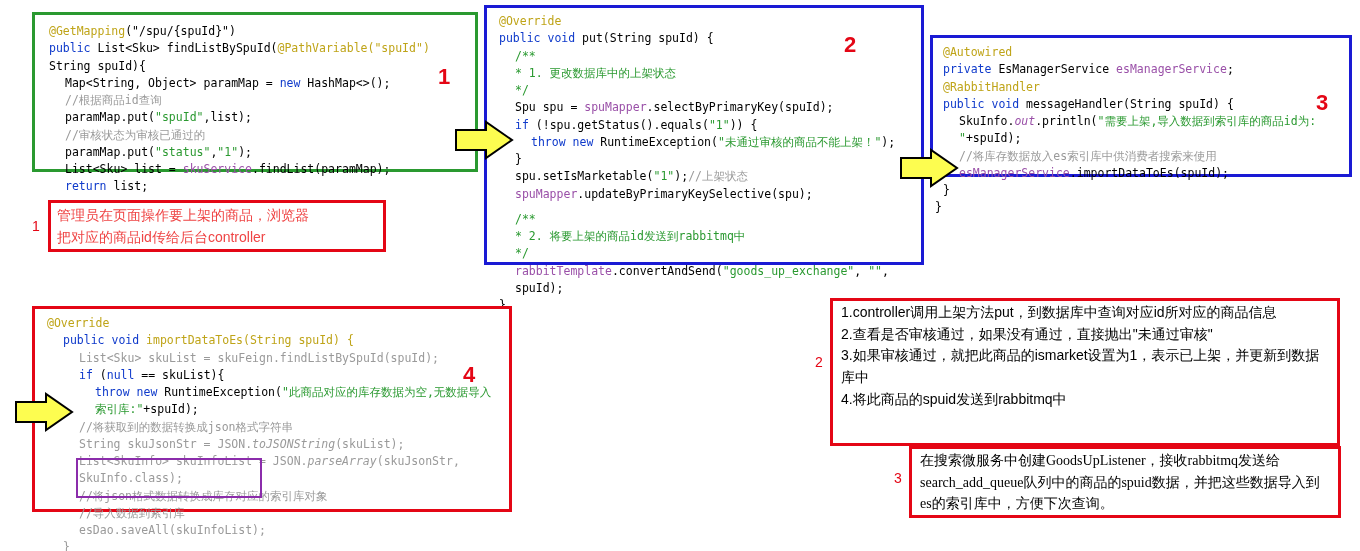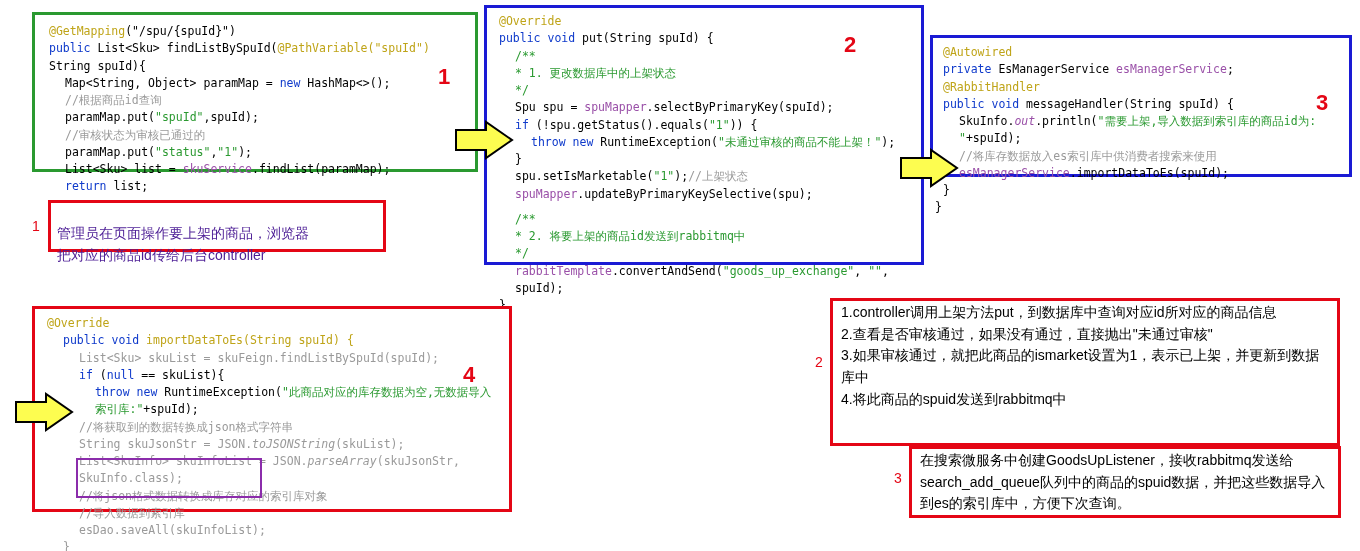--- a/index.html
+++ b/index.html
@@ -2,23 +2,23 @@
 <html><head>
 <meta charset="utf-8">
 <style>
 *{box-sizing:border-box;margin:0;padding:0}
 body{width:1360px;height:551px;background:#fff;font-family:Consolas,monospace;font-size:11.5px;position:relative;line-height:1.5}
 .box{position:absolute;background:#fff}
 .block1{left:32px;top:12px;width:446px;height:160px;border:3px solid #2a9930;padding:8px 14px}
 .block2{left:484px;top:5px;width:440px;height:260px;border:3px solid #1a1ad4;padding:5px 12px}
 .block3{left:930px;top:35px;width:422px;height:142px;border:3px solid #1a1ad4;padding:6px 10px}
 .block4{left:32px;top:306px;width:480px;height:206px;border:3px solid #e40615;padding:6px 12px}
-.label1{left:48px;top:200px;width:338px;height:52px;border:3px solid #e40615;padding:19px 6px;font-family:"Microsoft YaHei",sans-serif;font-size:14px;color:#4c1d95;line-height:1.6}
+.label1{left:48px;top:200px;width:338px;height:52px;border:3px solid #e40615;padding:1px 6px;font-family:"Microsoft YaHei",sans-serif;font-size:14px;color:#ef4444;line-height:1.6}
 .label2{left:830px;top:298px;width:510px;height:148px;border:3px solid #e40615;padding:1px 8px;font-family:"Microsoft YaHei",sans-serif;font-size:14px;color:#000;line-height:1.55}
-.label3{left:909px;top:446px;width:432px;height:72px;border:3px solid #e40615;padding:1px 8px;font-family:Liberation Sans, sans-serif;font-size:14px;color:#000;line-height:1.55}
+.label3{left:909px;top:446px;width:432px;height:72px;border:3px solid #e40615;padding:1px 8px;font-family:Liberation Serif, serif;font-size:14px;color:#000;line-height:1.55}
 .purple{border:2px solid #8b2cab;position:absolute;left:76px;top:458px;width:186px;height:40px}
 .num{position:absolute;font-family:"Microsoft YaHei",sans-serif;font-weight:bold;color:#e40615;font-size:22px}
 .snum{position:absolute;font-family:"Microsoft YaHei",sans-serif;color:#e40615;font-size:14px}
 .kw{color:#0f3acb}
 .ann{color:#bfa418}
 .str{color:#2a9930}
 .cmt{color:#9a9a9a}
 .fld{color:#9a50a8}
 .mtd{color:#bfa418}
 .i1{padding-left:16px}
@@ -28,21 +28,21 @@
 .arrow svg{width:100%;height:100%}
 </style>
 </head>
 <body>
 
 <div class="box block1">
 <div><span class="ann">@GetMapping</span><span>("/spu/{spuId}")</span></div>
 <div><span class="kw">public </span><span>List&lt;Sku&gt; findListBySpuId(</span><span class="ann">@PathVariable("spuId")</span><span> String spuId){</span></div>
 <div class="i1"><span>Map&lt;String, Object&gt; paramMap = </span><span class="kw">new </span><span>HashMap&lt;&gt;();</span></div>
 <div class="i1 cmt">//根据商品id查询</div>
-<div class="i1"><span>paramMap.put(</span><span class="str">"spuId"</span><span>,spuId);</span></div>
+<div class="i1"><span>paramMap.put(</span><span class="str">"spuId"</span><span>,list);</span></div>
 <div class="i1 cmt">//审核状态为审核已通过的</div>
 <div class="i1"><span>paramMap.put(</span><span class="str">"status"</span><span>,</span><span class="str">"1"</span><span>);</span></div>
 <div class="i1"><span>List&lt;Sku&gt; list = </span><span class="fld">skuService</span><span>.findList(paramMap);</span></div>
 <div class="i1"><span class="kw">return </span><span>list;</span></div>
 </div>
 
 <div class="box block2">
 <div class="ann">@Override</div>
 <div><span class="kw">public void </span><span>put(String spuId) {</span></div>
 <div class="i1 str">/**</div>

